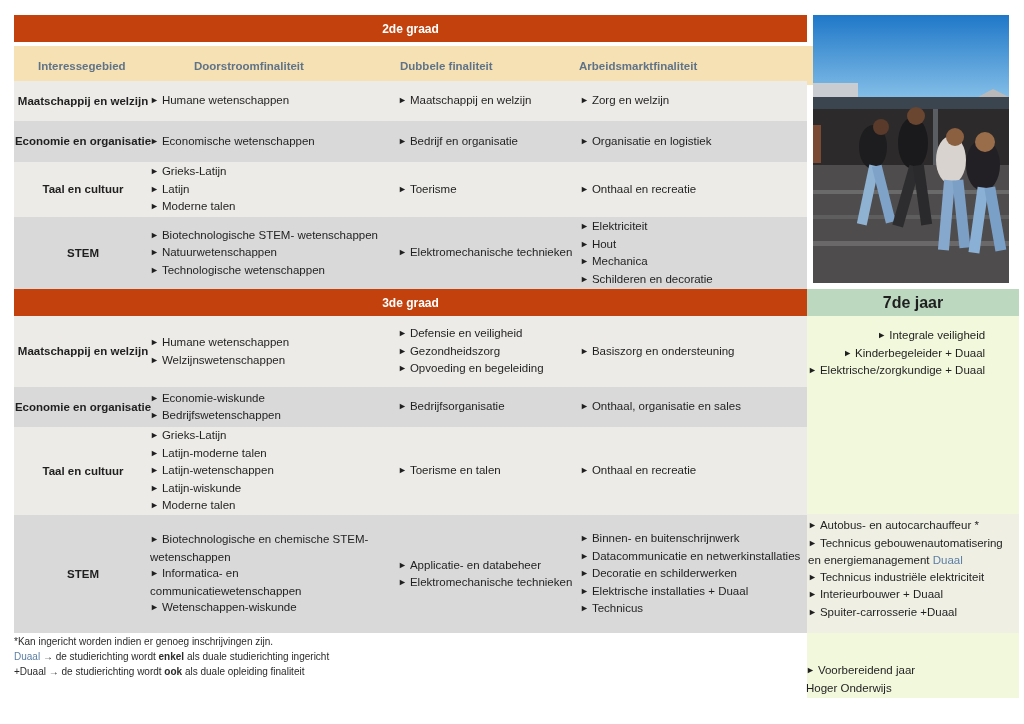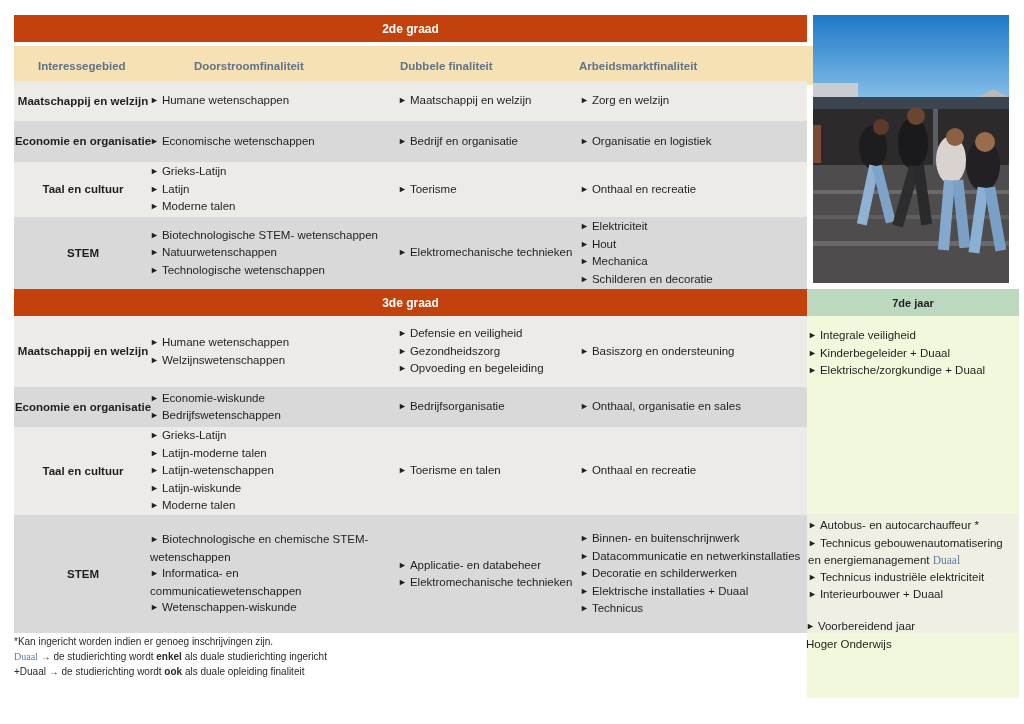--- a/index.html
+++ b/index.html
@@ -7,42 +7,42 @@
   body { font-family: "Liberation Sans", sans-serif; font-size: 11.5px; color: #1f1f1f; position: relative; }
 
   .abs { position: absolute; }
 
   
   .band-dark { background: #c2410c; color: #ffffff; font-weight: bold; font-size: 12px;
     display: flex; align-items: center; justify-content: center; }
   .band-yellow { background: #f6e1b4; }
   .col-head { position: absolute; top: 0; height: 100%; display: flex; align-items: center;
     color: #5f7388; font-weight: bold; font-size: 11.5px; }
-  .band-green { background: #bcd9c0; color: #1f1f1f; font-weight: bold; font-size: 11px;
+  .band-green { background: #bcd9c0; color: #1f1f1f; font-weight: bold; font-size: 16px;
     display: flex; align-items: center; justify-content: center; }
 
   .row { position: absolute; left: 14px; width: 793px; }
   .row.light { background: #edebe7; }
   .row.dark { background: #d9d9d9; }
 
   .cell { position: absolute; top: 0; height: 100%; display: flex; flex-direction: column;
     justify-content: center; line-height: 16.5px; }
   .area { font-weight: bold; align-items: center; text-align: center; }
   .area.c1 { left: 0; width: 138px; }
   .c2 { left: 136px; width: 246px; }
   .c3 { left: 384px; width: 182px; }
   .c4 { left: 566px; width: 230px; white-space: nowrap; }
   .item { white-space: nowrap; }
   .c2 .item.wrap { white-space: normal; }
   .tri { font-size: 9px; margin-right: 3px; position: relative; top: -1px; }
 
   .seventh-col { background: #f2f8dc; }
   .seventh-stem { background: #efefe4; }
   .seventh-list { position: absolute; left: 808px; line-height: 16.5px; white-space: nowrap; }
-  .duaal { color: #5b7ea3; font-family: Liberation Serif, serif; }
+  .duaal { color: #5b7ea3; }
 
   .photo { position: absolute; left: 813px; top: 15px; width: 196px; height: 268px; overflow: hidden; }
 
   .footnotes { position: absolute; left: 14px; top: 634px; font-size: 10px; line-height: 15px; color: #2a2a2a; }
   .footnotes b { font-weight: bold; }
 </style>
 </head>
 <body>
 
 <div class="abs band-dark" style="left:14px; top:15px; width:793px; height:27px;">
@@ -224,35 +224,36 @@
   </div>
   <div class="cell c4">
     <div class="item"><span class="tri">►</span><span>Binnen- en buitenschrijnwerk</span></div>
     <div class="item"><span class="tri">►</span><span>Datacommunicatie en netwerkinstallaties</span></div>
     <div class="item"><span class="tri">►</span><span>Decoratie en schilderwerken</span></div>
     <div class="item"><span class="tri">►</span><span>Elektrische installaties + Duaal</span></div>
     <div class="item"><span class="tri">►</span><span>Technicus</span></div>
   </div>
 </div>
 
-<div class="seventh-list" style="top:327px;">
+<div class="seventh-list" style="top:327px;text-align:right;">
   <div class="item"><span class="tri">►</span><span>Integrale veiligheid</span></div>
   <div class="item"><span class="tri">►</span><span>Kinderbegeleider + Duaal</span></div>
   <div class="item"><span class="tri">►</span><span>Elektrische/zorgkundige + Duaal</span></div>
 </div>
 
 <div class="seventh-list" style="top:517px;">
   <div class="item"><span class="tri">►</span><span>Autobus- en autocarchauffeur *</span></div>
   <div class="item"><span class="tri">►</span><span>Technicus gebouwenautomatisering</span></div>
   <div class="item"><span>en energiemanagement</span> <span class="duaal">Duaal</span></div>
   <div class="item"><span class="tri">►</span><span>Technicus industriële elektriciteit</span></div>
   <div class="item"><span class="tri">►</span><span>Interieurbouwer + Duaal</span></div>
-</div>
-
-<div class="seventh-list" style="top:618px; left:806px;">
+  <div class="item"><span class="tri">►</span><span>Spuiter-carrosserie +Duaal</span></div>
+</div>
+
+<div class="seventh-list" style="top:662px; left:806px;">
   <div class="item"><span class="tri">►</span><span>Voorbereidend jaar</span></div>
   <div class="item">Hoger Onderwijs</div>
 </div>
 
 <div class="footnotes">
   <div>*Kan ingericht worden indien er genoeg inschrijvingen zijn.</div>
   <div><span class="duaal">Duaal</span><span> → de studierichting wordt </span><b>enkel</b><span> als duale studierichting ingericht</span></div>
   <div><span>+Duaal → de studierichting wordt </span><b>ook</b><span> als duale opleiding finaliteit</span></div>
 </div>
 

